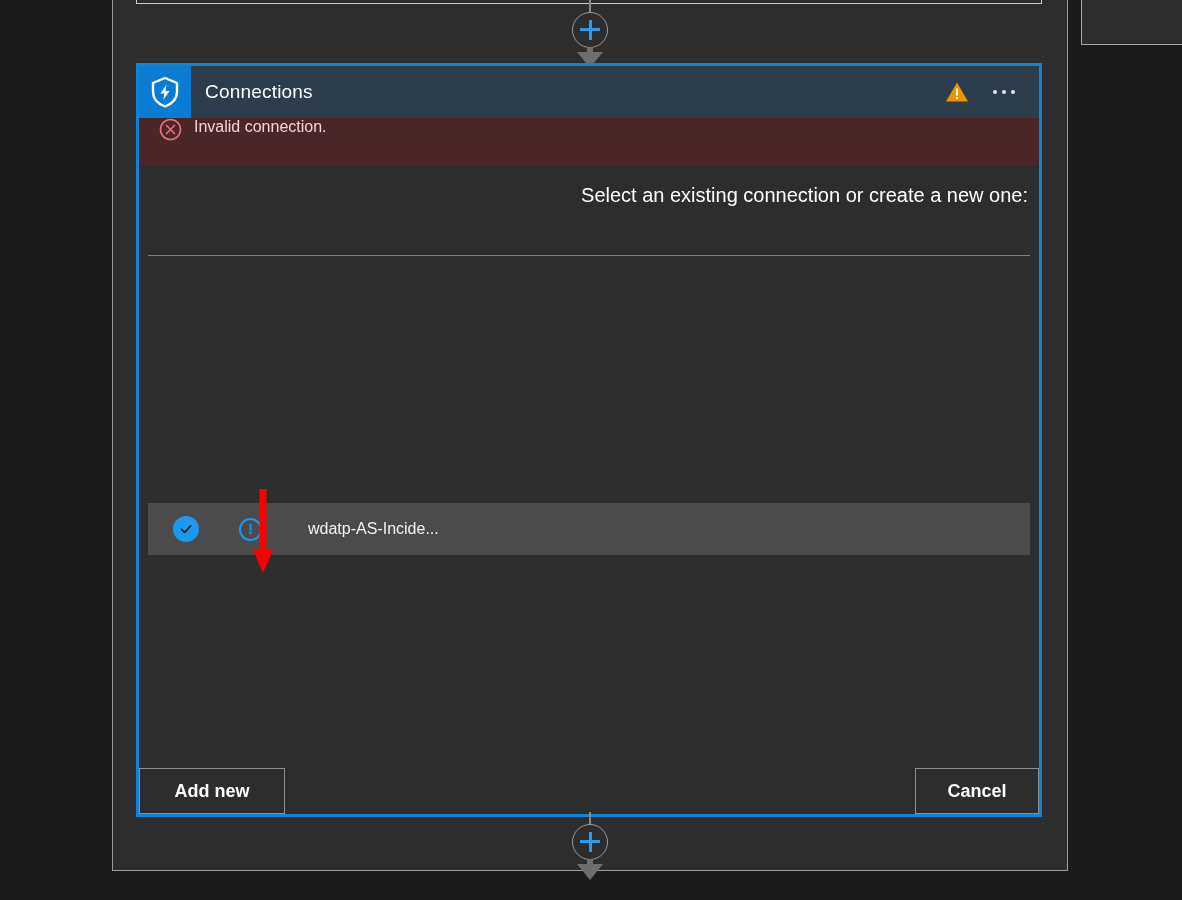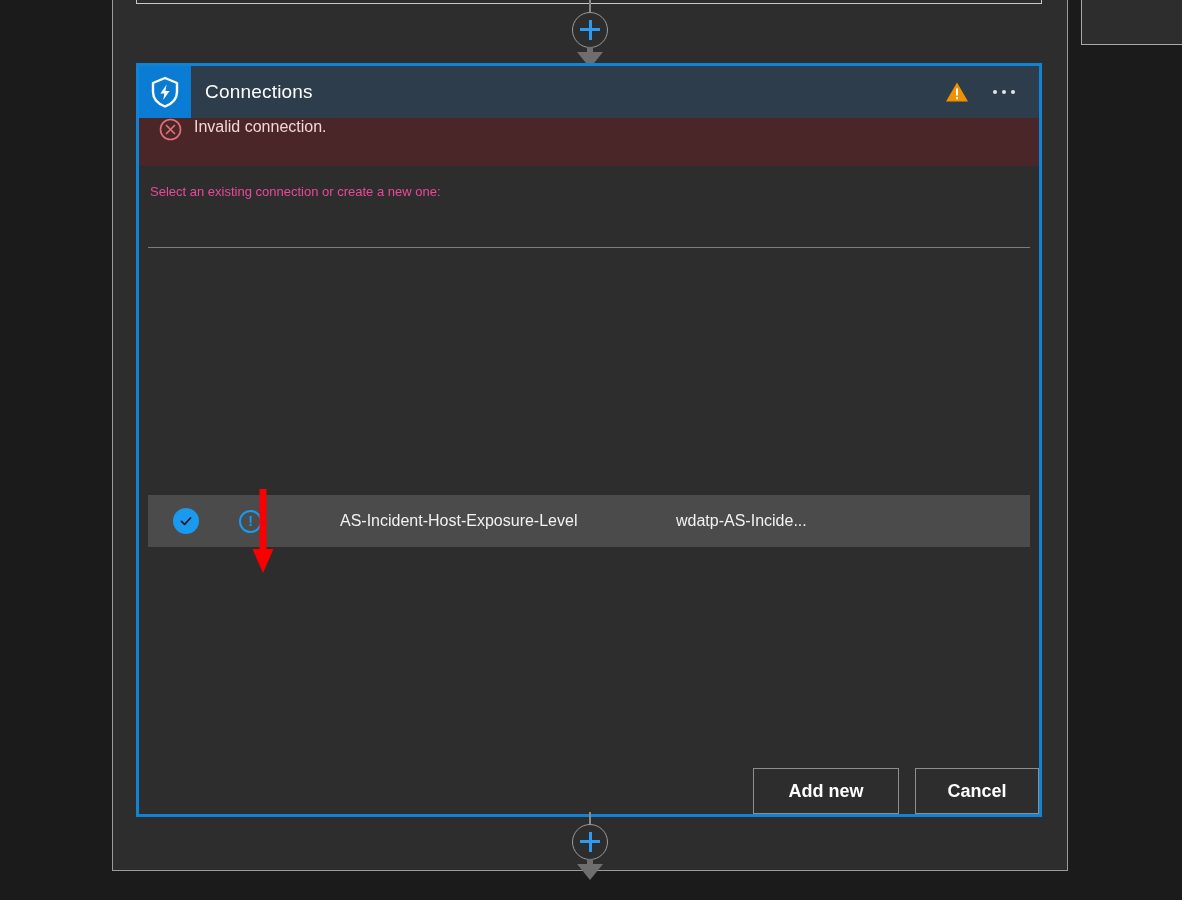--- a/index.html
+++ b/index.html
@@ -186,23 +186,24 @@
     font-size: 16px;
   }
 
   
   .panel-body {
     position: relative;
     height: 651px;
     padding: 0 9px;
   }
   .instruction {
-    color: #ec4899;
-    font-size: 13px;
+    color: #ffffff;
+    font-size: 20px;
     padding: 18px 2px 0 2px;
+    text-align: right;
   }
 
   .table-wrap { margin-top: 48px; }
   .thead {
     display: flex;
     align-items: center;
     color: #f0f0f0;
     font-size: 16px;
     height: 36px;
   }
@@ -258,21 +259,21 @@
   .cell-display { padding-left: 32px; }
   .cell-name { }
 
   
   .footer {
     position: absolute;
     left: 0;
     top: 602px;
     width: 100%;
     display: flex;
-    justify-content: flex-end;
+    justify-content: space-between;
     gap: 16px;
   }
   .btn {
     min-width: 146px;
     height: 46px;
     background: #2d2d2d;
     border: 1px solid #8e8e8e;
     color: #ffffff;
     font-size: 18px;
     font-weight: bold;
@@ -361,21 +362,20 @@
             <div class="col-check" style="display:flex;align-items:center;">
               <span class="check-circle">
                 <svg width="16" height="16" viewBox="0 0 16 16" aria-hidden="true">
                   <path d="M3.5 8.4 L6.6 11.4 L12.5 5" fill="none" stroke="#1d1d1d" stroke-width="1.8" stroke-linecap="round" stroke-linejoin="round"></path>
                 </svg>
               </span>
             </div>
             <div class="col-invalid" style="display:flex;align-items:center;">
               <span class="invalid-circle">!</span>
             </div>
-            <div class="col-display cell-display">AS-Incident-Host-Exposure-Level</div>
             <div class="col-name cell-name">wdatp-AS-Incide...</div>
             <div class="col-gateway"></div>
           </div>
         </div>
       </div>
 
       <div class="footer">
         <button class="btn">Add new</button>
         <button class="btn btn-cancel">Cancel</button>
       </div>

